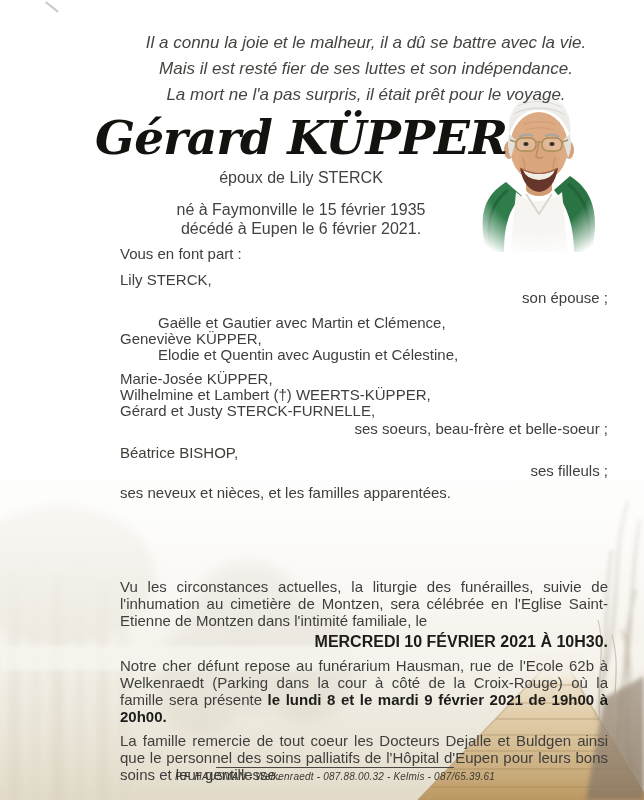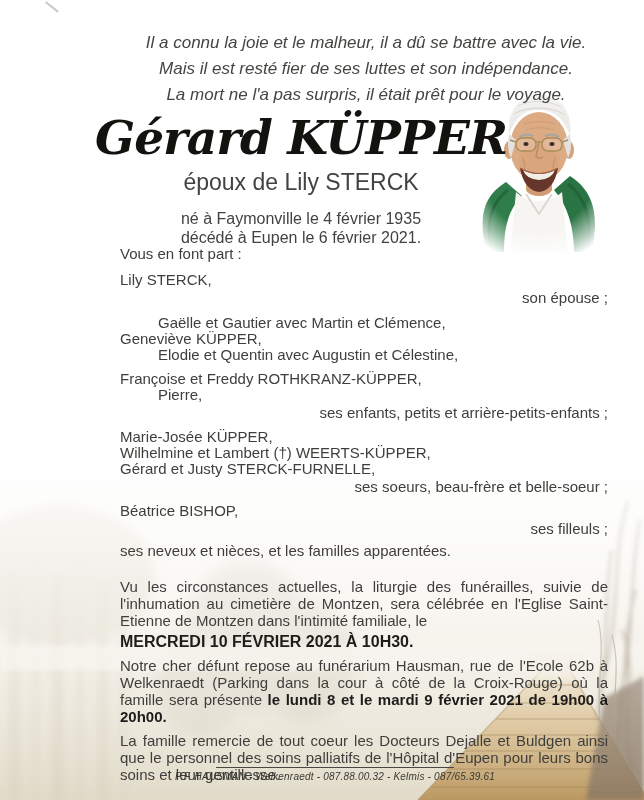--- a/index.html
+++ b/index.html
@@ -30,42 +30,42 @@
   .layer { position:absolute; z-index:3; }
 
   .epigraph { left:90px; top:30px; width:552px; text-align:center;
     font-style:italic; font-size:17px; line-height:26px; color:#454441; }
 
   .header-block { left:60px; top:112px; width:482px; text-align:center; }
   .deceased-name {
     font-family:"DejaVu Serif", serif; font-style:italic; font-weight:700;
     font-size:47px; line-height:52px; color:#14120f; letter-spacing:-1px; margin:0;
   }
-  .spouse-line { margin-top:5px; font-size:23px; color:#434240; }
+  .spouse-line { margin-top:5px; font-size:16px; color:#434240; }
   .dates-block { margin-top:13px; font-size:16px; line-height:19px; color:#434240; }
 
   .photo {
     position:absolute; left:466px; top:90px; width:146px; height:162px; z-index:2;
     -webkit-mask-image:radial-gradient(ellipse 66% 62% at 50% 50%, #000 58%, transparent 93%);
             mask-image:radial-gradient(ellipse 66% 62% at 50% 50%, #000 58%, transparent 93%);
   }
 
   .family-block { left:120px; top:246px; width:488px; font-size:15px; }
   .line { line-height:16px; }
   .line.indent { padding-left:38px; }
   .line.relation { text-align:right; margin-top:2px; }
   .family-intro { margin-bottom:10px; }
   .group { margin-bottom:8px; }
   .group.g1 { margin-bottom:9px; }
   .group.g5 { margin-bottom:6px; }
 
   .lower-block { left:120px; top:578px; width:488px; font-size:15px; }
   .para { text-align:justify; line-height:17px; margin:0; }
   .para b, .funeral-date { color:#1d1c1a; }
-  .funeral-date { margin-top:5px; text-align:left; font-weight:bold; font-size:16px; line-height:16px; }
+  .funeral-date { margin-top:5px; text-align:right; font-weight:bold; font-size:16px; line-height:16px; }
   .para.p2 { margin-top:7px; }
   .para.p3 { margin-top:7px; }
 
   .footer-block { left:95px; top:767px; width:480px; text-align:center; z-index:3; }
   .footer-rule { width:238px; height:1px; background:#4a4641; margin:0 auto; }
   .footer-text { margin-top:3px; font-size:10px; font-style:italic; font-weight:normal;
     color:#3a3833; letter-spacing:.2px; }
 </style>
 </head>
 <body>
@@ -211,44 +211,39 @@
 
     <path d="M54,78 Q73,89 92,78 Q88,100 73,102 Q58,100 54,78 Z" fill="#66362a"></path>
     <path d="M57,80 Q73,88 89,80 Q86,89 73,90 Q60,89 57,80 Z" fill="#f2eee6"></path>
     <path d="M54,78 Q73,89 92,78" fill="none" stroke="#9c5f44" stroke-width="1.2"></path>
   </svg>
 
   <div class="layer header-block">
     <h1 class="deceased-name">Gérard KÜPPER</h1>
     <div class="spouse-line">époux de Lily STERCK</div>
     <div class="dates-block">
-      <div>né à Faymonville le 4 février 1935</div>
+      <div>né à Faymonville le 15 février 1935</div>
       <div>décédé à Eupen le 6 février 2021.</div>
     </div>
   </div>
 
   <div class="layer family-block">
     <div class="line family-intro">Vous en font part :</div>
 
     <div class="group g1">
       <div class="line">Lily STERCK,</div>
       <div class="line relation">son épouse ;</div>
     </div>
 
     <div class="group">
       <div class="line indent">Gaëlle et Gautier avec Martin et Clémence,</div>
       <div class="line">Geneviève KÜPPER,</div>
       <div class="line indent">Elodie et Quentin avec Augustin et Célestine,</div>
     </div>
 
-    <div class="group">
-      <div class="line">Françoise et Freddy ROTHKRANZ-KÜPPER,</div>
-      <div class="line indent">Pierre,</div>
-      <div class="line relation">ses enfants, petits et arrière-petits-enfants ;</div>
-    </div>
 
     <div class="group">
       <div class="line">Marie-Josée KÜPPER,</div>
       <div class="line">Wilhelmine et Lambert (†) WEERTS-KÜPPER,</div>
       <div class="line">Gérard et Justy STERCK-FURNELLE,</div>
       <div class="line relation">ses soeurs, beau-frère et belle-soeur ;</div>
     </div>
 
     <div class="group g5">
       <div class="line">Béatrice BISHOP,</div>

